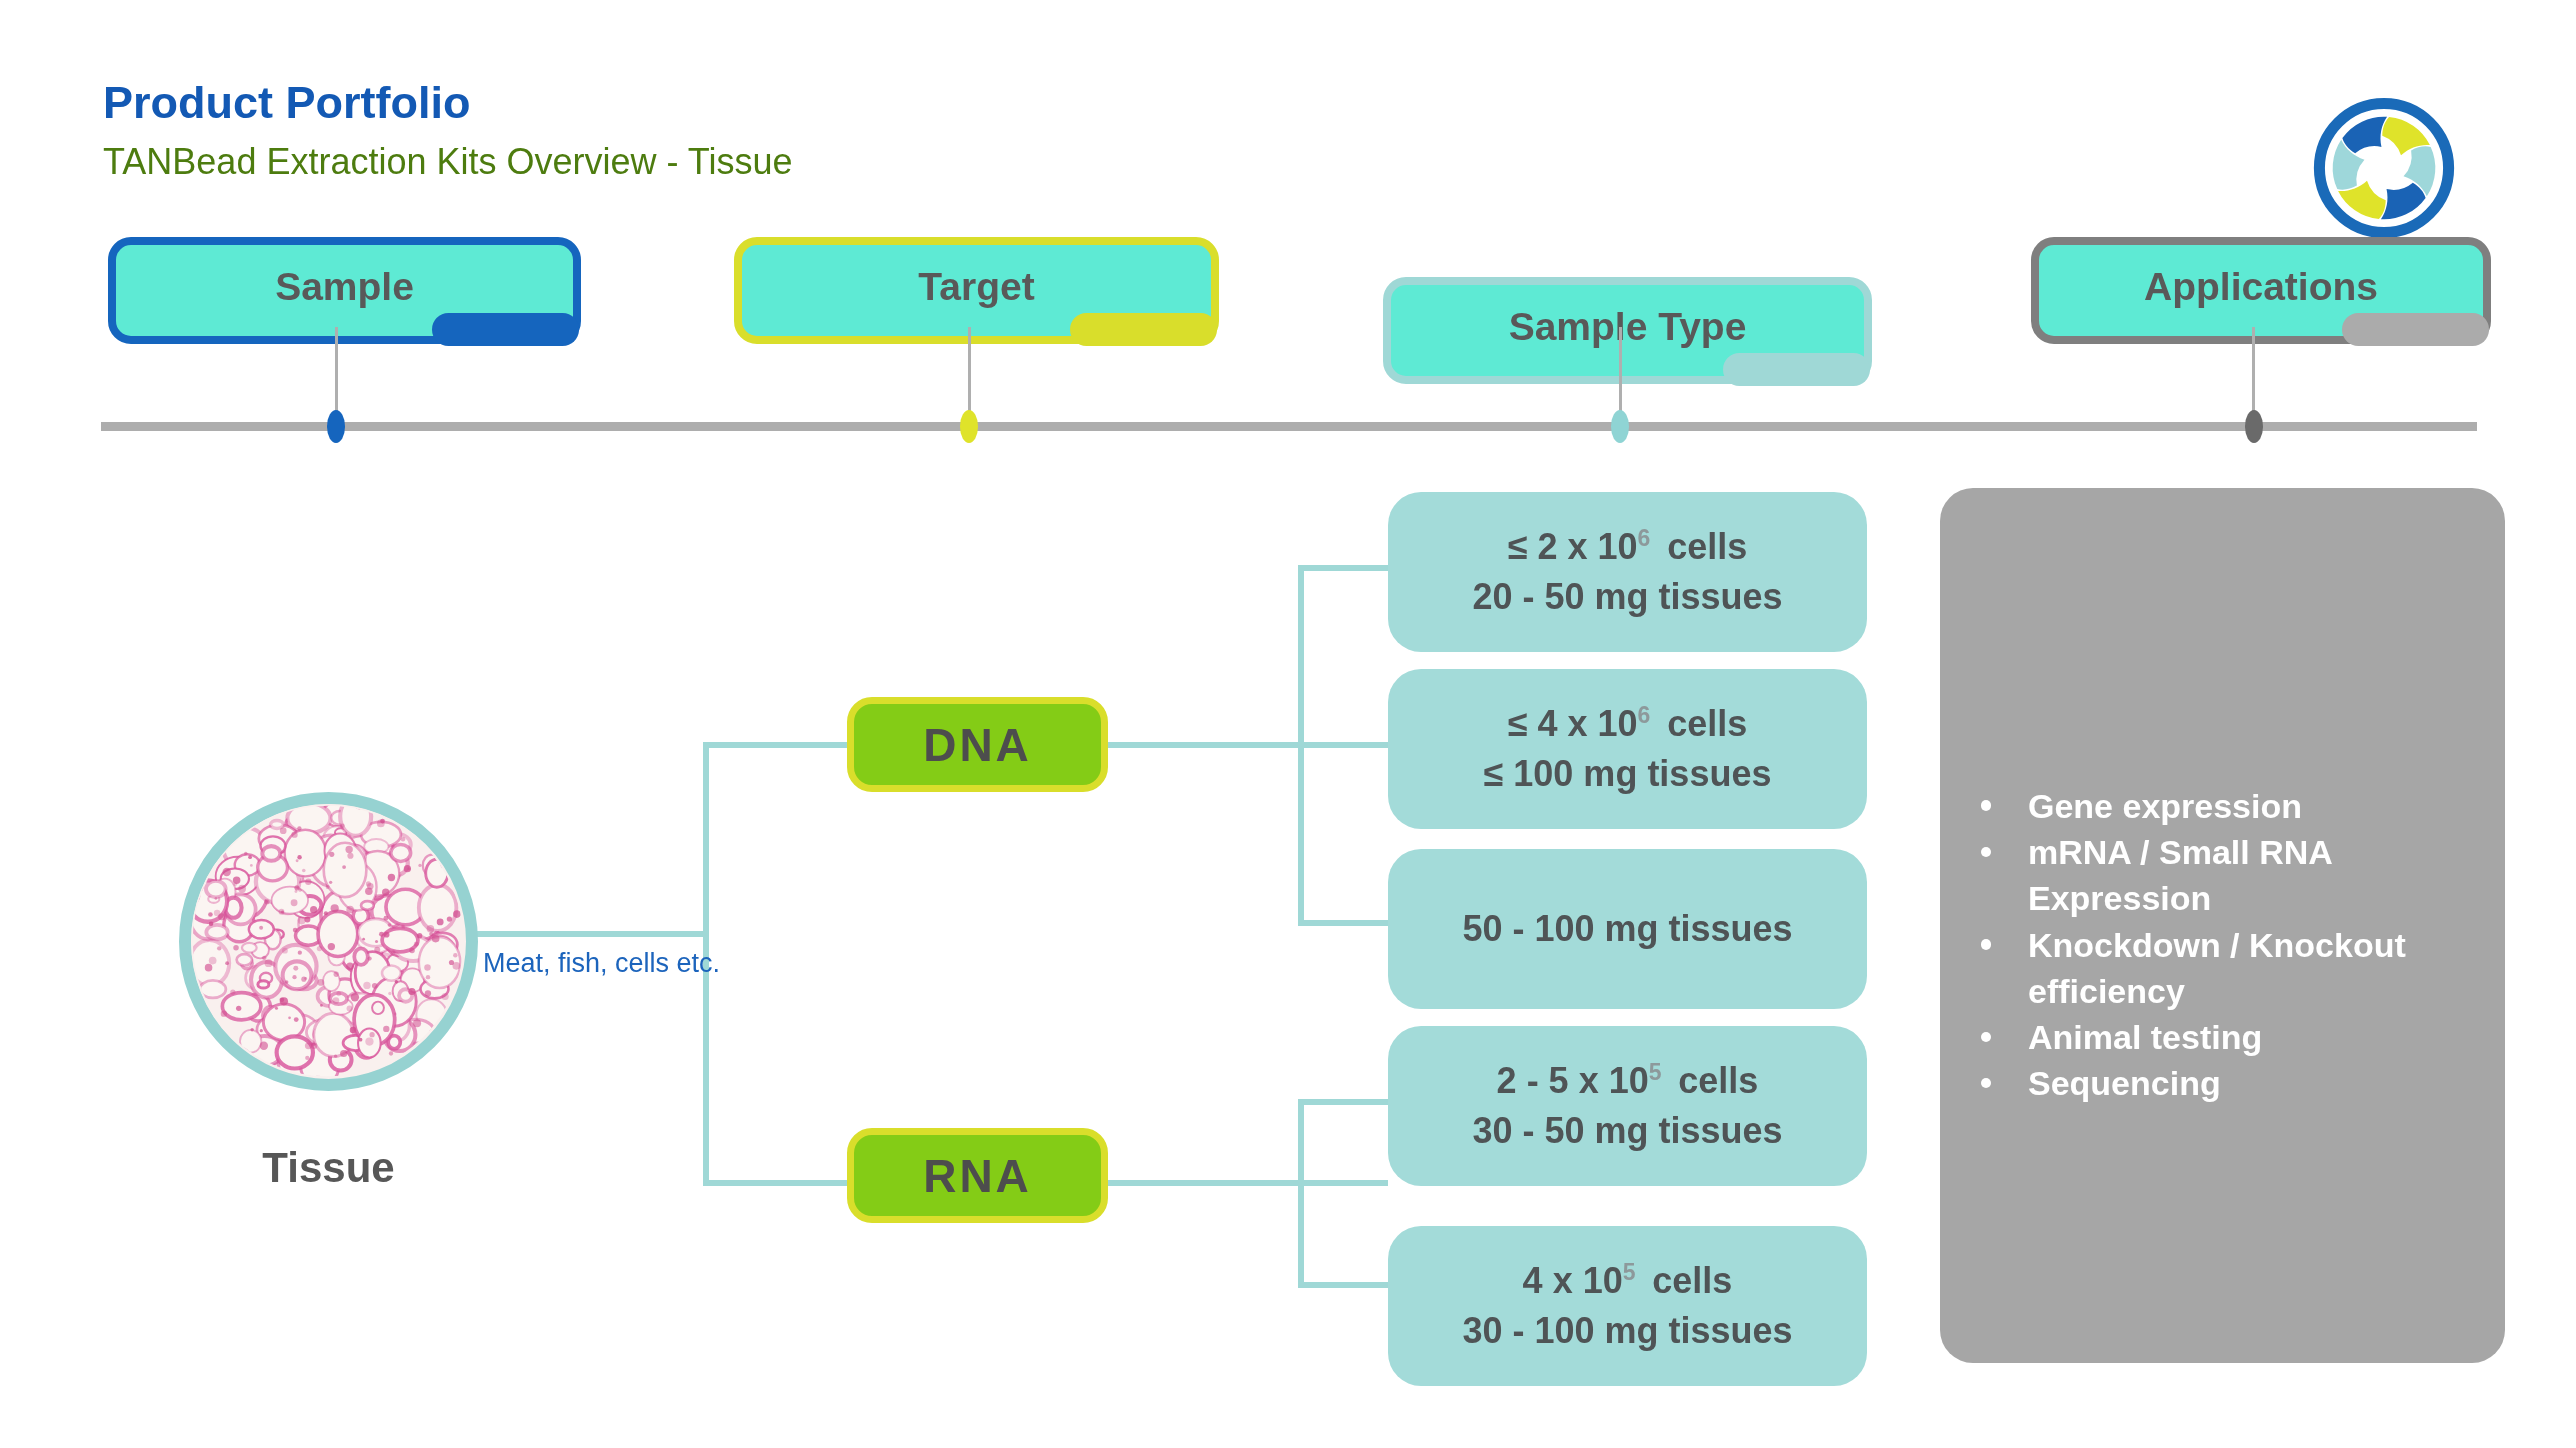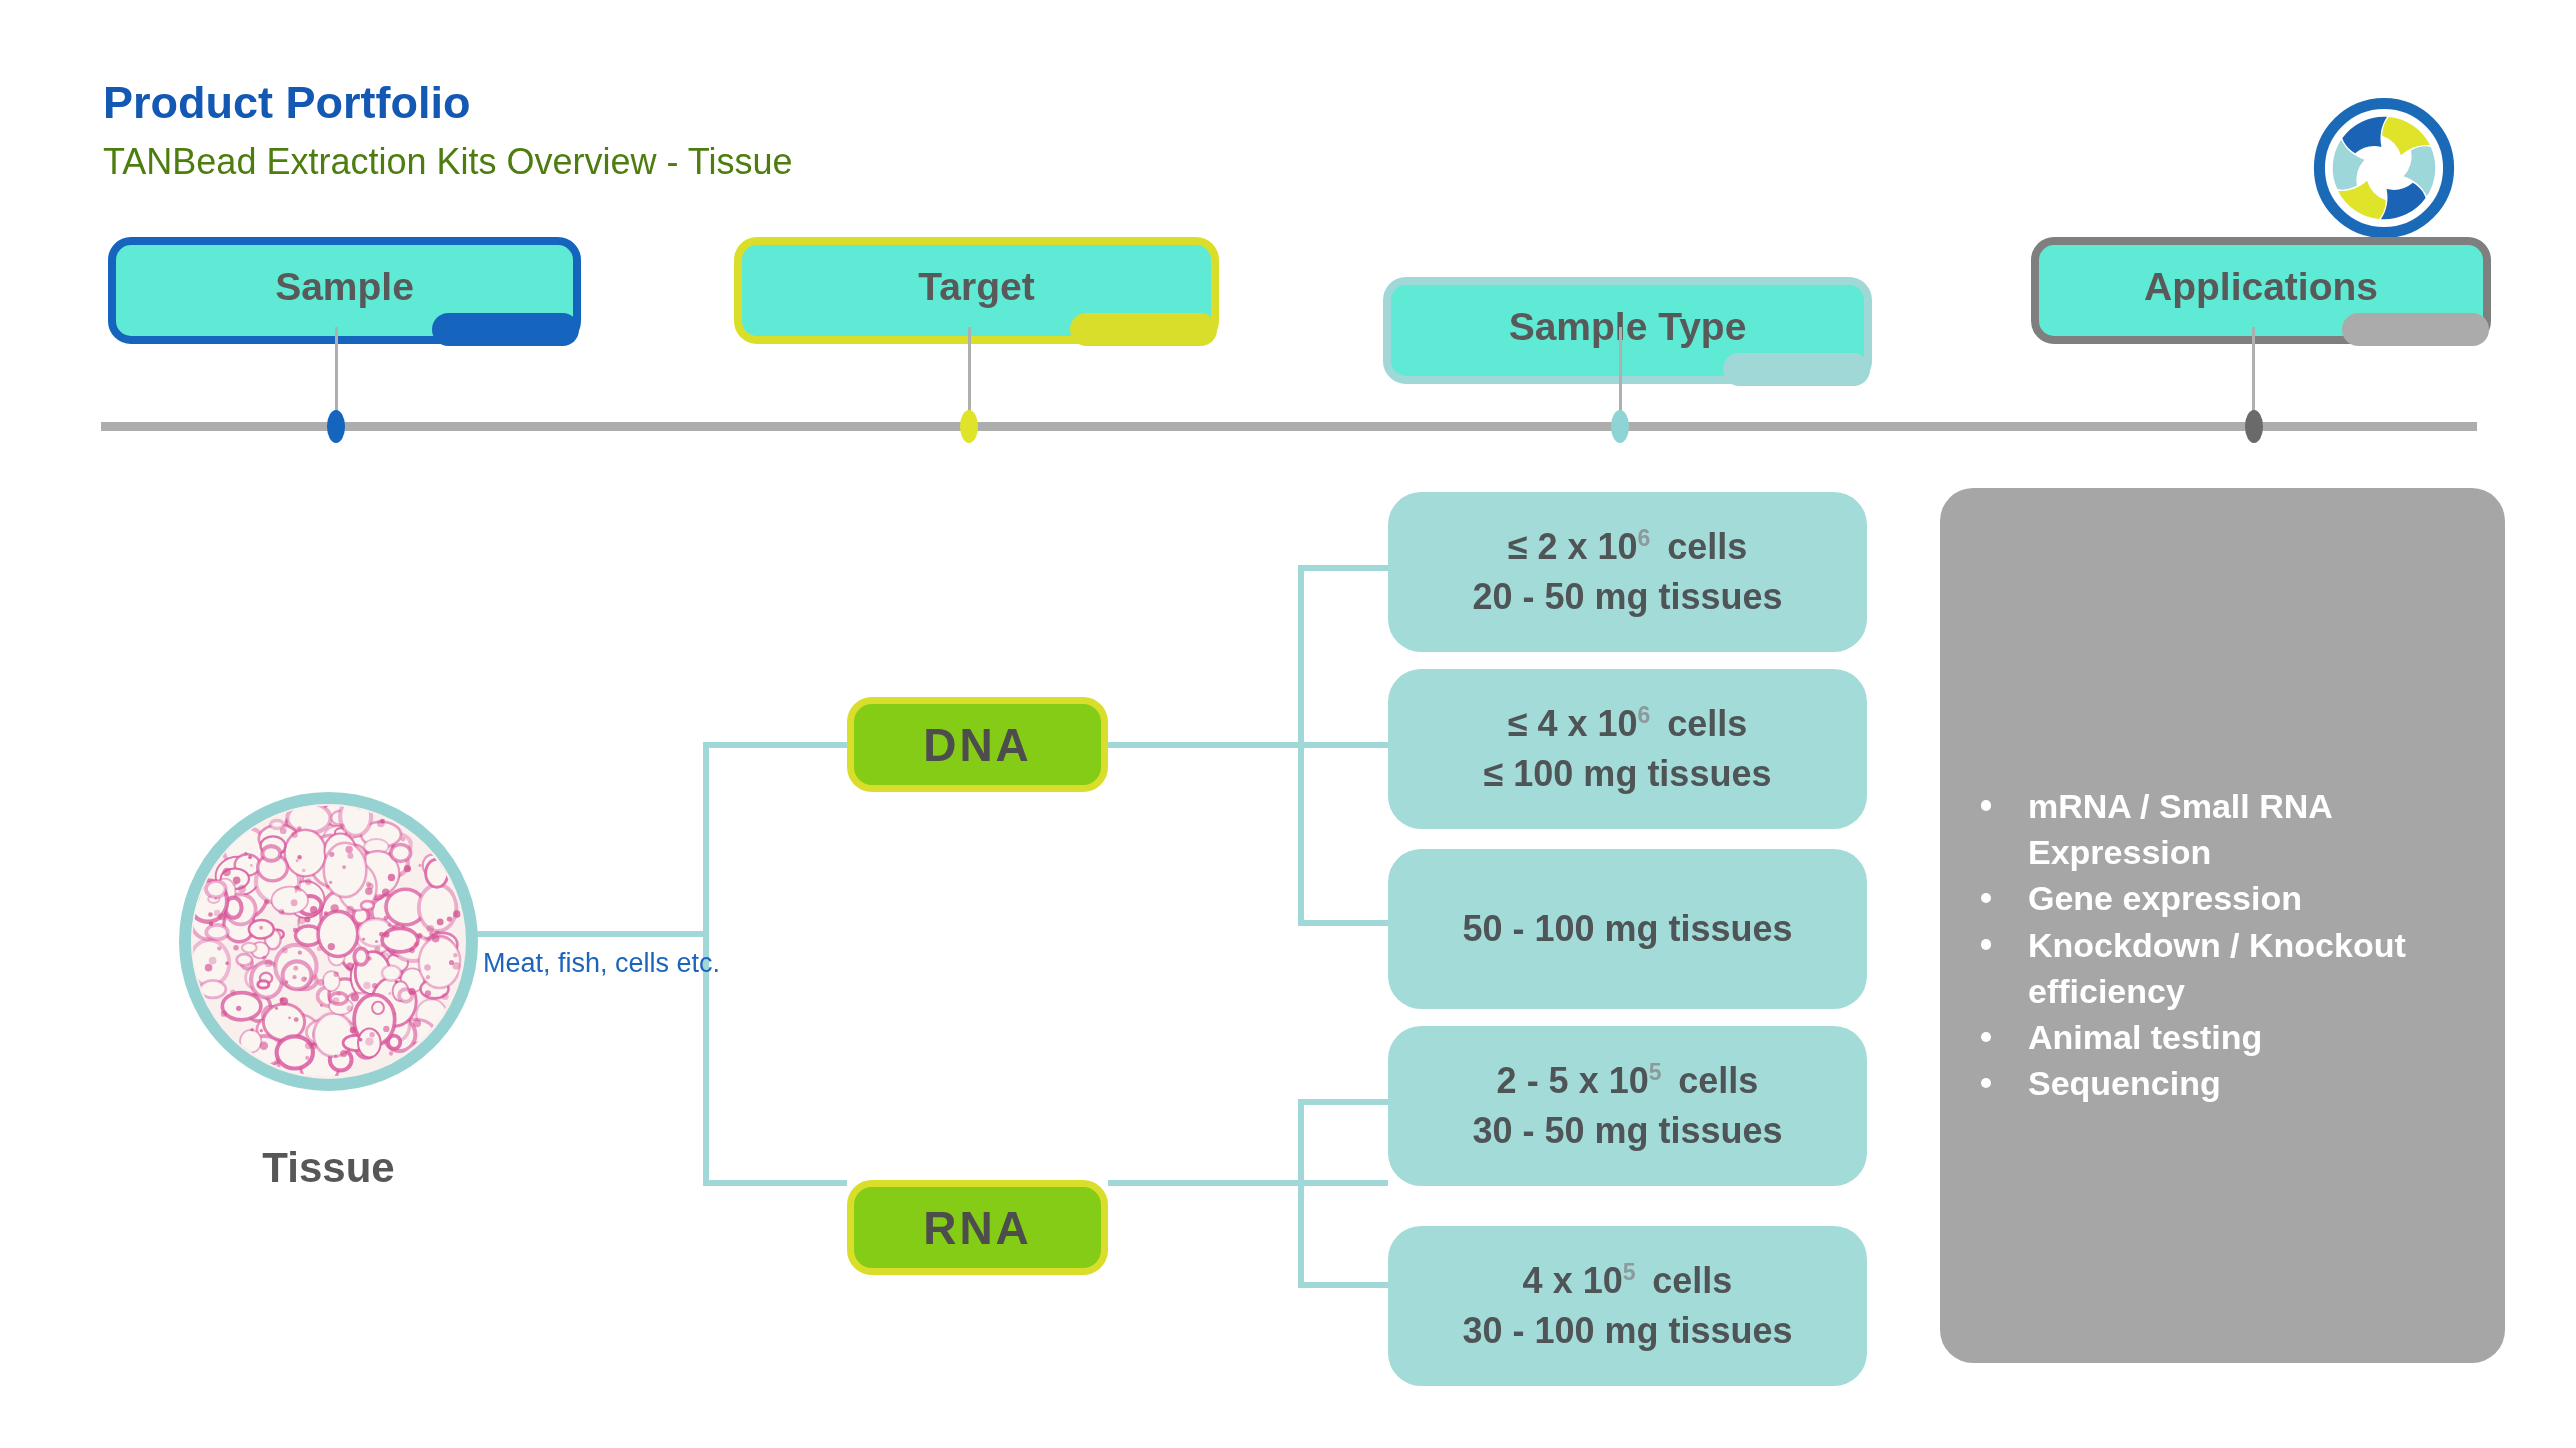--- a/index.html
+++ b/index.html
@@ -40,21 +40,21 @@
 
   
   .conn{position:absolute;background:#9FD8D6;}
 
   
   .target-box{position:absolute;left:847px;width:261px;height:95px;background:#84cc16;
               border:7.7px solid #D9DE2B;border-radius:25px;box-sizing:border-box;
               display:flex;align-items:center;justify-content:center;
               font-size:46px;font-weight:bold;color:#4D4D4D;letter-spacing:2.9px;}
   .tb-dna{top:697px;}
-  .tb-rna{top:1180px;align-items:center;}
+  .tb-rna{top:1128px;align-items:center;}
 
   
   .sbox{position:absolute;left:1388px;width:479px;height:160px;background:#A3DBD9;border-radius:33px;
         display:flex;flex-direction:column;align-items:center;justify-content:center;
         font-size:36px;font-weight:bold;color:#4F5456;line-height:1.38;}
   .sbox sup{font-size:23px;color:#8D999B;margin-right:6.8px;}
   .sb1{top:492px;} .sb2{top:669px;} .sb3{top:849px;} .sb4{top:1026px;} .sb5{top:1206px;margin-top:20px;}
 
   
   .apps-panel{position:absolute;left:1940px;top:488px;width:565px;height:875px;
@@ -452,20 +452,20 @@
   <div><span>2 - 5 x 10</span><sup>5</sup><span> cells</span></div>
   <div>30 - 50 mg tissues</div>
 </div>
 <div class="sbox sb5">
   <div><span>4 x 10</span><sup>5</sup><span> cells</span></div>
   <div>30 - 100 mg tissues</div>
 </div>
 
 <div class="apps-panel">
   <ul>
+    <li>Gene expression</li>
     <li>mRNA / Small RNA Expression</li>
-    <li>Gene expression</li>
     <li>Knockdown / Knockout efficiency</li>
     <li>Animal testing</li>
     <li>Sequencing</li>
   </ul>
 </div>
 
 
 </body></html>

